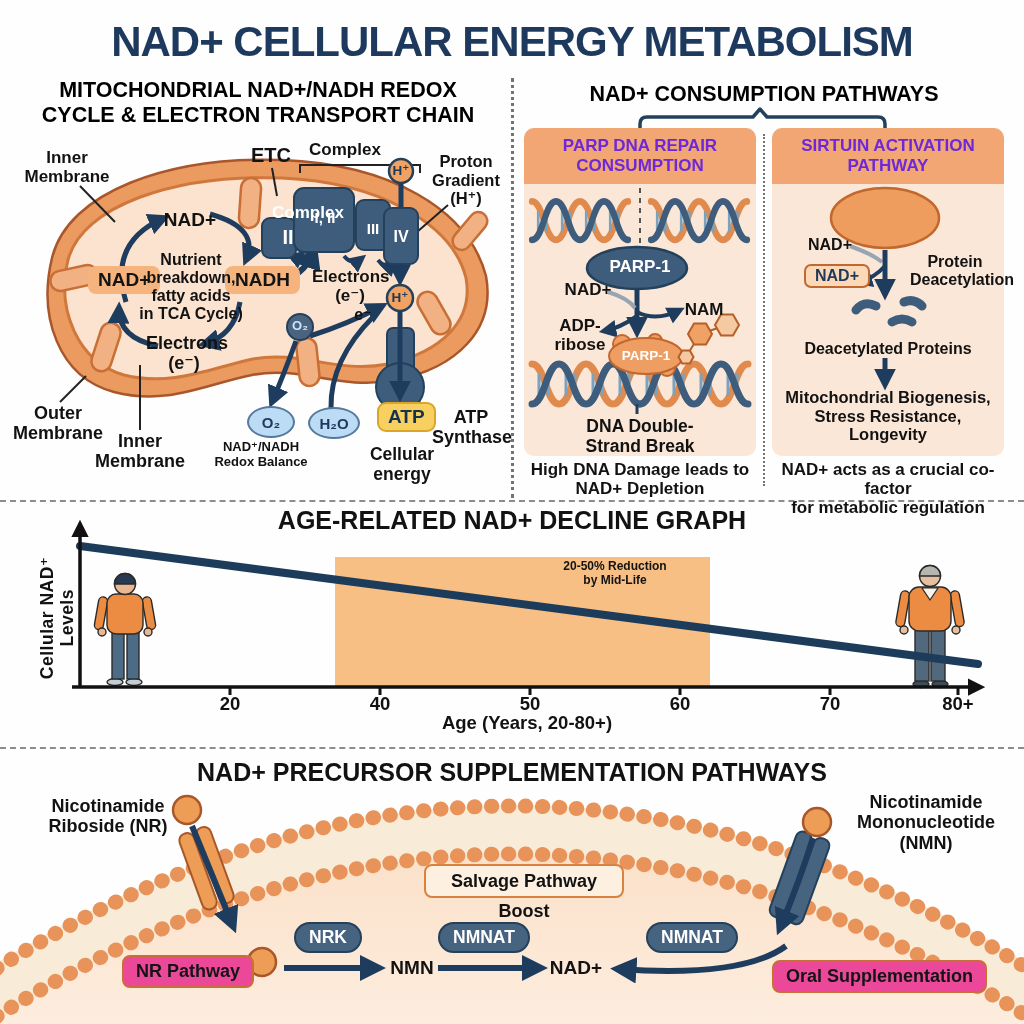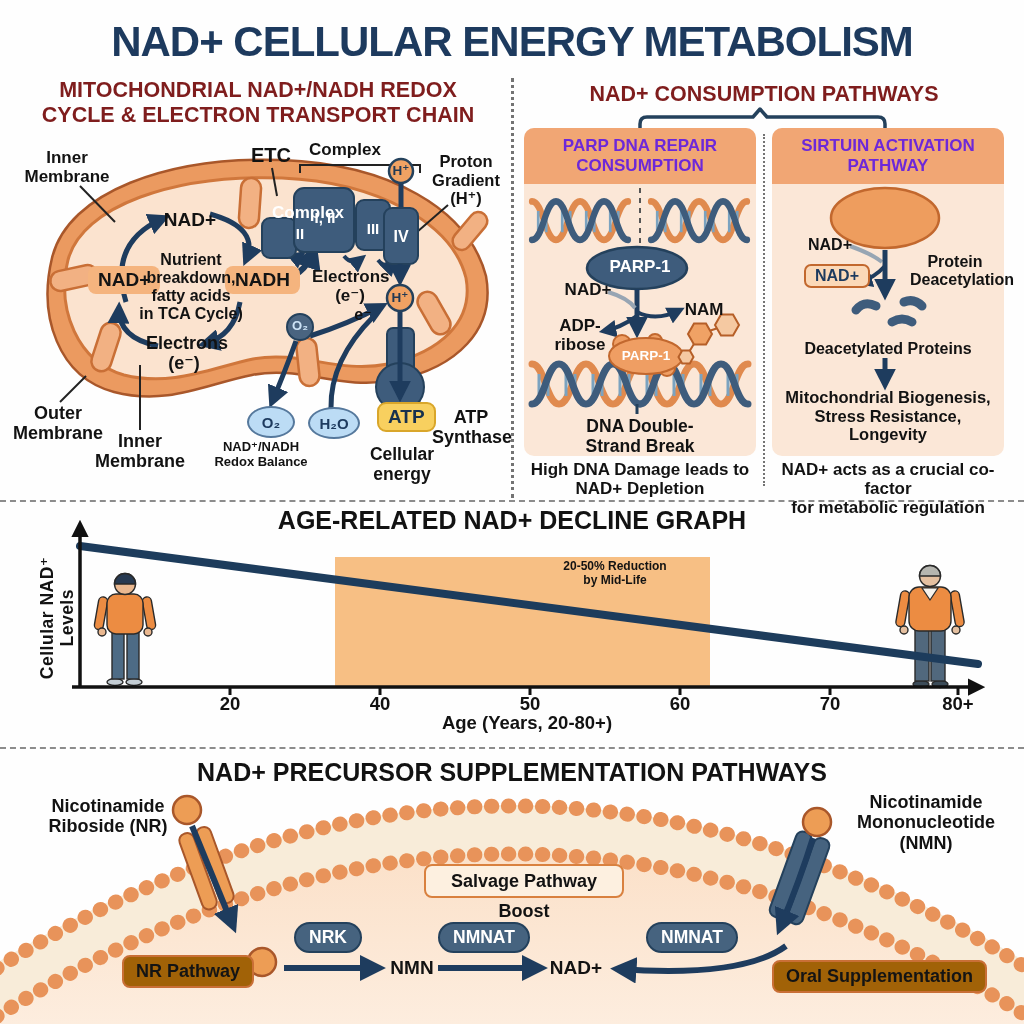--- a/index.html
+++ b/index.html
@@ -1,31 +1,31 @@
 <!DOCTYPE html>
 <html><head>
 <meta charset="utf-8">
 <style>
   html,body{margin:0;padding:0;background:#ffffff;}
   #canvas{position:relative;width:1024px;height:1024px;overflow:hidden;background:#fefefe;
           font-family:"Liberation Sans","DejaVu Sans",sans-serif;color:#121212;}
   .lb{position:absolute;font-weight:700;color:#121212;text-align:center;line-height:1.13;white-space:pre-line;}
   .title{position:absolute;top:18px;left:0;width:1024px;text-align:center;font-size:42px;font-weight:800;
          color:#1d3a5e;letter-spacing:-1px;}
-  .sec-h{position:absolute;font-weight:800;font-size:21.5px;text-align:center;line-height:1.16;white-space:pre-line;color:#7f1d1d;}
+  .sec-h{position:absolute;font-weight:800;font-size:21.5px;text-align:center;line-height:1.16;white-space:pre-line;color:#000000;}
   .vdot{position:absolute;width:0;border-left:3px dotted #737373;}
   .hdash{position:absolute;left:0;width:1024px;height:0;border-top:2px dashed #8c8c8c;}
   .panel{position:absolute;width:232px;height:328px;background:#fbe7d7;border-radius:10px;}
   .panel-h{height:56px;background:#f1a674;border-radius:10px 10px 0 0;display:flex;align-items:center;justify-content:center;
            font-weight:800;font-size:17px;text-align:center;line-height:1.15;white-space:pre-line;color:#6d28d9;}
   .badge-orange{position:absolute;background:#f5b47e;border-radius:8px;color:#141414;font-weight:800;
                 padding:3px 10px;font-size:19px;}
   .badge-slate{position:absolute;background:#46637f;border:2px solid #24415c;color:#ffffff;border-radius:16px;
                padding:3px 13px;font-size:17.5px;font-weight:800;}
-  .badge-oline{position:absolute;background:#a16207;border:2.5px solid #c96f36;border-radius:8px;
+  .badge-oline{position:absolute;background:#ec4899;border:2.5px solid #c96f36;border-radius:8px;
                padding:4px 12px;font-size:18px;font-weight:800;color:#141414;}
   .badge-yellow{position:absolute;background:#f8d05f;border:2px solid #d9a62a;border-radius:9px;
                 padding:2px 9px;font-size:19px;font-weight:800;color:#17324e;}
   .pill-blue{position:absolute;background:#bcdcf5;border:2px solid #55789c;border-radius:50%;color:#1d3a5e;
              font-weight:800;font-size:15px;display:flex;align-items:center;justify-content:center;}
   .badge-nads{position:absolute;background:#fbd9b8;border:2.5px solid #c2682e;border-radius:7px;color:#1d3a5e;
               font-weight:800;font-size:16px;padding:1px 9px;}
   .white{color:#ffffff;}
   .navy{color:#1d3a5e;}
   svg{position:absolute;overflow:visible;}
@@ -117,21 +117,21 @@
 
   <div class="lb" style="left:14px;top:148px;width:106px;font-size:17px;">Inner
 Membrane</div>
   <div class="lb" style="left:248px;top:144px;width:46px;font-size:20px;">ETC</div>
   <div class="lb" style="left:305px;top:140px;width:80px;font-size:17px;">Complex</div>
   <div class="lb" style="left:424px;top:152px;width:84px;font-size:16.5px;">Proton
 Gradient
 (H⁺)</div>
   <div class="lb" style="left:386px;top:163px;width:30px;font-size:13.5px;color:#203954;">H⁺</div>
   <div class="lb white" style="left:264px;top:203px;width:88px;font-size:17px;">Complex</div>
-  <div class="lb white" style="left:264px;top:226px;width:48px;font-size:15px;padding-left:12px;">II</div>
+  <div class="lb white" style="left:264px;top:226px;width:48px;font-size:20px;">II</div>
   <div class="lb white" style="left:300px;top:210px;width:50px;font-size:15px;">I, II</div>
   <div class="lb white" style="left:357px;top:221px;width:32px;font-size:15px;">III</div>
   <div class="lb white" style="left:385px;top:228px;width:32px;font-size:16px;">IV</div>
   <div class="lb" style="left:160px;top:209px;width:60px;font-size:19px;">NAD+</div>
   <div class="badge-orange" style="left:88px;top:266px;">NAD+</div>
   <div class="badge-orange" style="left:225px;top:266px;">NADH</div>
   <div class="lb" style="left:138px;top:251px;width:106px;font-size:16px;">Nutrient
 breakdown,
 fatty acids
 in TCA Cycle)</div>

